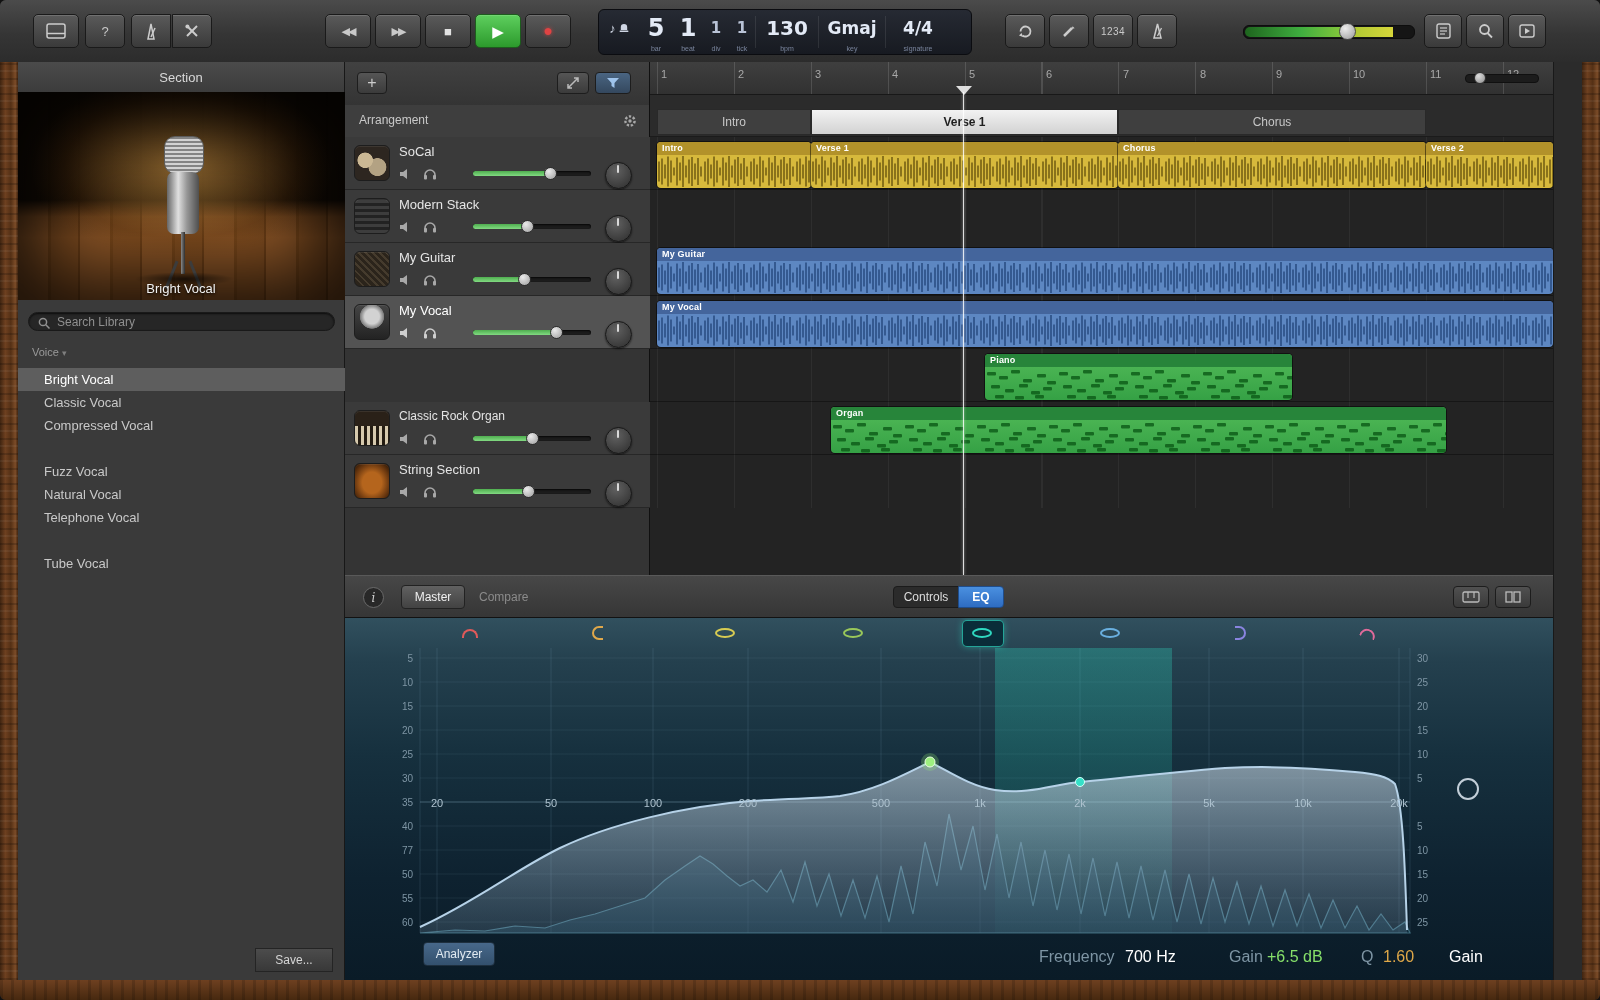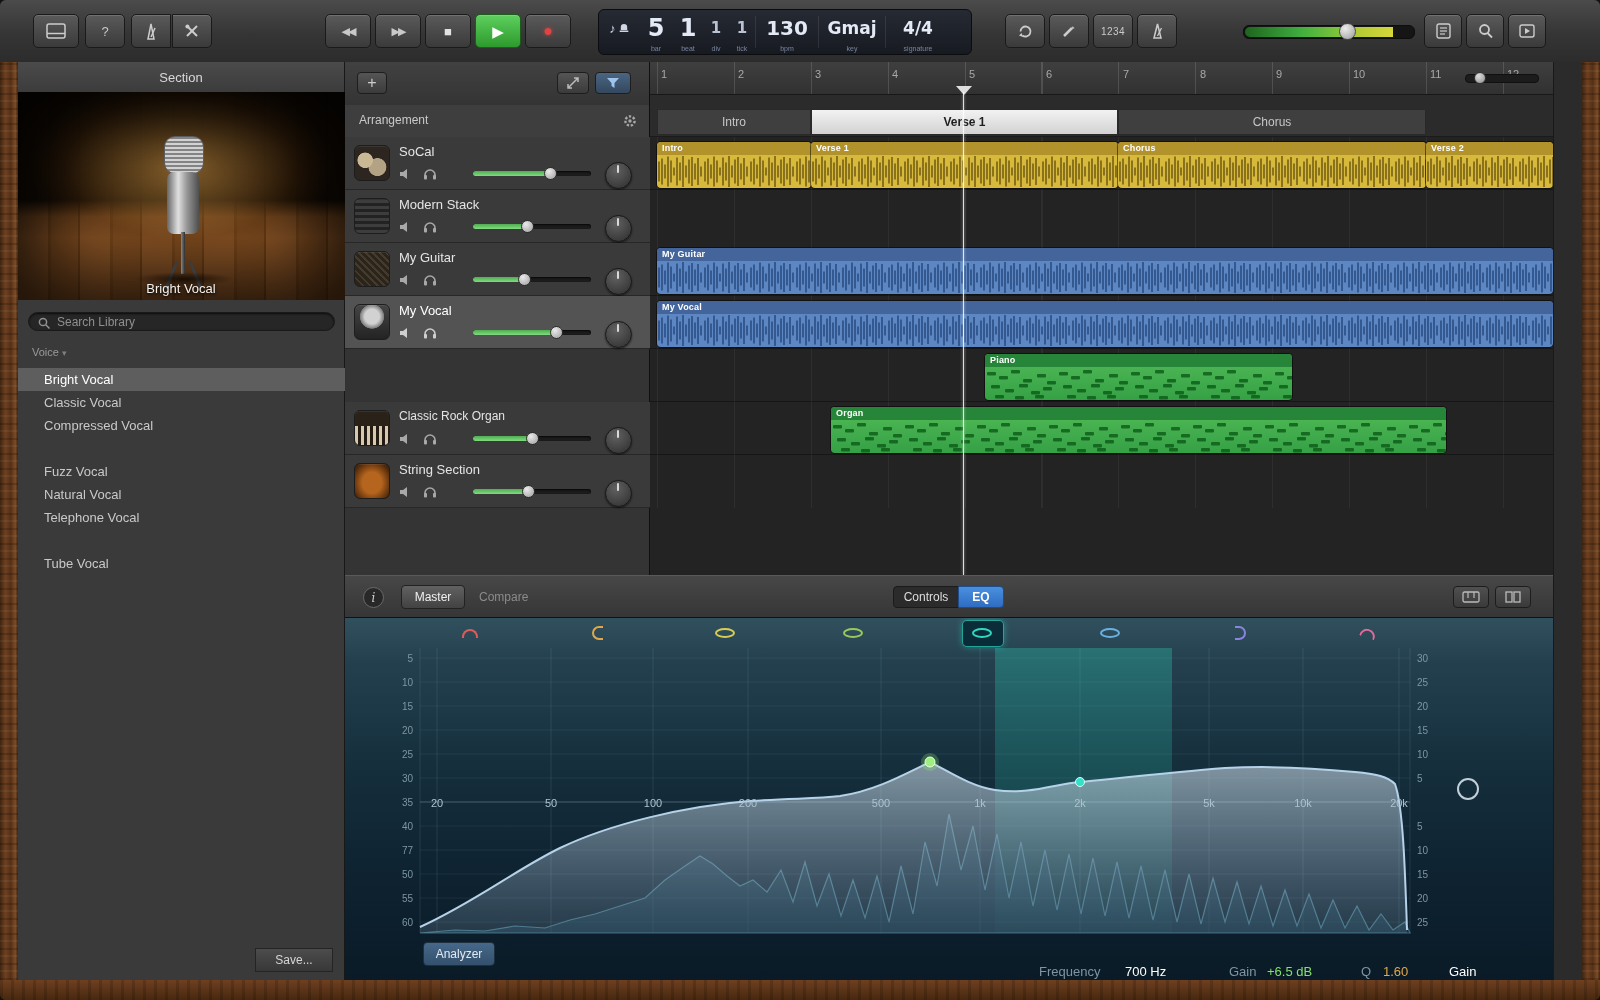--- a/index.html
+++ b/index.html
@@ -150,21 +150,21 @@
   .arcc{width:11px;height:14px;border:2px solid;border-right:none;border-radius:10px 0 0 10px;box-sizing:border-box;}
   .arcd{width:11px;height:14px;border:2px solid;border-left:none;border-radius:0 10px 10px 0;box-sizing:border-box;}
   #bandsel{position:absolute;left:617px;top:2px;width:40px;height:25px;background:rgba(8,42,54,.92);
     border:1px solid rgba(47,216,192,.7);border-radius:5px;box-shadow:0 0 7px rgba(47,216,192,.45);z-index:2;}
   .dbL{position:absolute;font-size:10px;color:#7e95a4;transform:translate(-100%,-50%);z-index:3;}
   .dbR{position:absolute;font-size:10px;color:#7e95a4;transform:translateY(-50%);z-index:3;}
   .flab{position:absolute;font-size:11px;color:#aec2cf;transform:translate(-50%,-50%);z-index:3;}
   #anbtn{position:absolute;left:78px;top:324px;width:72px;height:24px;border-radius:4px;
     background:linear-gradient(#47688a,#33506d);border:1px solid #1e2f3e;color:#e2ebf2;font-size:12px;
     display:flex;align-items:center;justify-content:center;box-sizing:border-box;z-index:4;}
-  .ro{position:absolute;top:330px;font-size:13px;z-index:4;margin-top:16px;}
+  .ro{position:absolute;top:330px;font-size:16px;z-index:4;}
   .ro-lab{color:#7e95a4;} .ro-w{color:#fff;} .ro-g{color:#86e06a;} .ro-o{color:#e0a848;}
   #gknob{position:absolute;left:1112px;top:160px;width:22px;height:22px;border:2px solid #c2ced8;border-radius:50%;
     box-sizing:border-box;z-index:4;}
 </style>
 </head>
 <body>
 
 <div class="app">
 
   <div id="toolbar" class="abs">

